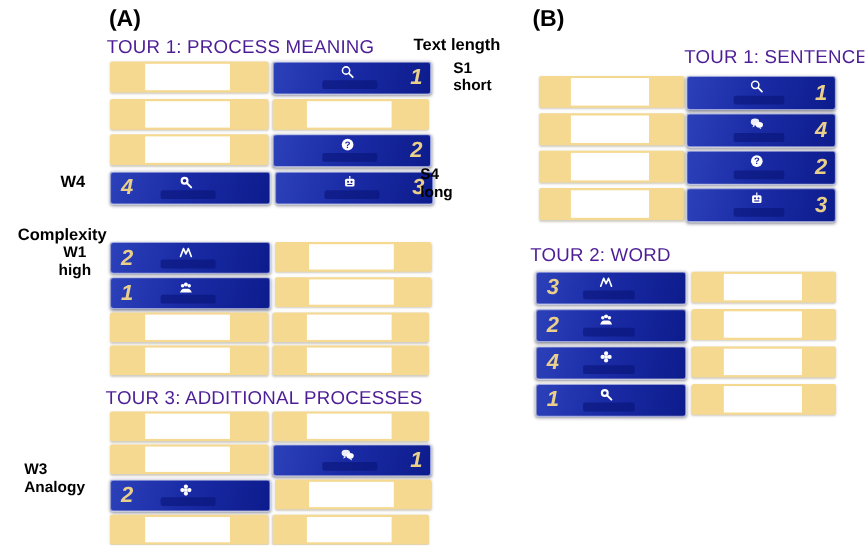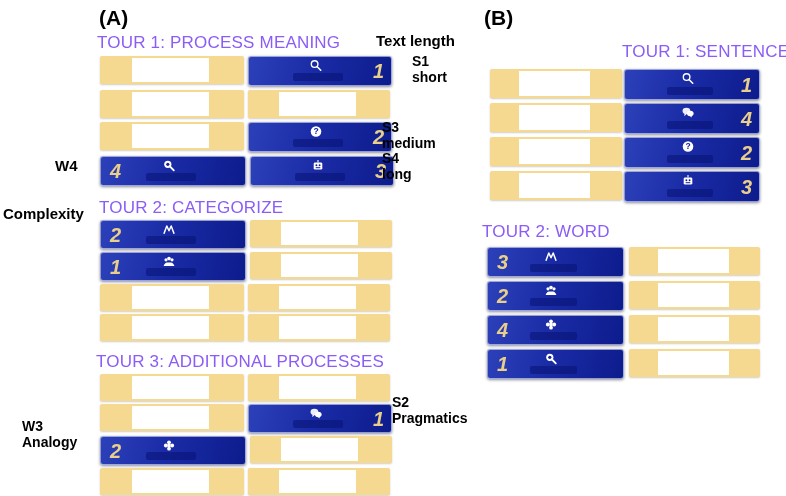--- a/index.html
+++ b/index.html
@@ -1,19 +1,19 @@
 <!DOCTYPE html>
 <html><head>
 <meta charset="utf-8">
 <style>
   html,body{margin:0;padding:0;background:#fff;}
   .stage{position:relative;width:786px;height:496px;background:#ffffff;overflow:hidden;
          font-family:"Liberation Sans",sans-serif;}
   .panel-label{position:absolute;font-weight:bold;font-size:21px;color:#000;}
-  .tour-heading{position:absolute;font-size:17px;color:#8b5cf6;white-space:nowrap;letter-spacing:.2px;}
+  .tour-heading{position:absolute;font-size:17px;color:#4c1d95;white-space:nowrap;letter-spacing:.2px;}
   .side-label{position:absolute;font-weight:bold;font-size:14px;line-height:16px;color:#000;}
   .side-label .code{display:block;}
   .side-label .desc{display:block;}
   .rows{position:absolute;display:flex;flex-direction:column;gap:var(--vgap,4px);}
   .row{display:flex;gap:var(--hgap,4px);}
   .cell{height:var(--h,28px);position:relative;border-radius:3px;}
   .row .cell:first-child{width:var(--lw,144px);}
   .row .cell:last-child{width:var(--rw,142px);}
   .bar-tan{background:#f6d991;border-radius:2px;box-shadow:0 1px 2px rgba(120,110,80,0.35);}
   .bar-tan .blank{position:absolute;left:22%;width:54%;top:2px;bottom:2px;background:#ffffff;}
@@ -96,21 +96,20 @@
               <circle cx="8.1" cy="6.3" r="0.95" fill="#13219b"></circle>
               <rect x="4.2" y="8.2" width="4.6" height="1" fill="#13219b"></rect>
             </svg>
           </span>
           <span class="num">3</span>
           <div class="redact"></div>
         </div>
       </div>
     </div>
 
-  <div class="tour-heading" style="left:99px;top:198px;">TOUR 2: CATEGORIZE</div>
   <div class="rows" style="left:100px;top:220px;--lw:144px;--rw:142px;--h:27px;--vgap:3px;--hgap:4px;">
       <div class="row">
         <div class="cell bar-blue num-left">
           <span class="bar-icon">
             <svg width="13" height="13" viewBox="0 0 13 13">
               <path d="M1.6 10.2 L4.3 3 L6.5 7.8 L8.7 3 L11.4 10.2" fill="none" stroke="#ffffff" stroke-width="1.5" stroke-linejoin="round" stroke-linecap="round"></path>
             </svg>
           </span>
           <span class="num">2</span>
           <div class="redact"></div>
@@ -207,34 +206,30 @@
           <div class="blank"></div>
         </div>
       </div>
     </div>
 
   <div class="side-label" style="left:376px;top:33px;font-size:15px;text-align:center;">Text length</div>
   <div class="side-label" style="left:384px;top:53px;margin-left:28px;">
     <span class="code">S1</span>
     <span class="desc">short</span>
   </div>
-  <div class="side-label" style="left:382px;top:119px;">
-    <span class="code">S3</span>
-    <span class="desc">medium</span>
-  </div>
   <div class="side-label" style="left:382px;top:150px;">
     <span class="code">S4</span>
     <span class="desc">long</span>
   </div>
-  <div class="side-label" style="left:392px;top:394px;">
-    <span class="code">S2</span>
-    <span class="desc">Pragmatics</span>
+  <div class="side-label" style="left:55px;top:158px;font-size:15px;">W4</div>
+  <div class="side-label" style="left:3px;top:206px;width:94px;text-align:right;font-size:15px;">Complexity</div>
+  <div class="side-label" style="left:38px;top:221px;width:60px;text-align:center;">
+    <span class="code">W1</span>
+    <span class="desc">high</span>
   </div>
-  <div class="side-label" style="left:55px;top:158px;font-size:15px;">W4</div>
-  <div class="side-label" style="left:3px;top:206px;width:94px;text-align:left;font-size:15px;">Complexity</div>
   <div class="side-label" style="left:22px;top:418px;width:72px;text-align:left;">
     <span class="code">W3</span>
     <span class="desc">Analogy</span>
   </div>
 
   <div class="panel-label" style="left:484px;top:6px;">(B)</div>
 
   <div class="tour-heading" style="left:622px;top:42px;">TOUR 1: SENTENCE</div>
   <div class="rows" style="left:490px;top:69px;--lw:132px;--rw:134px;--h:29px;--vgap:3px;--hgap:2px;">
       <div class="row">

